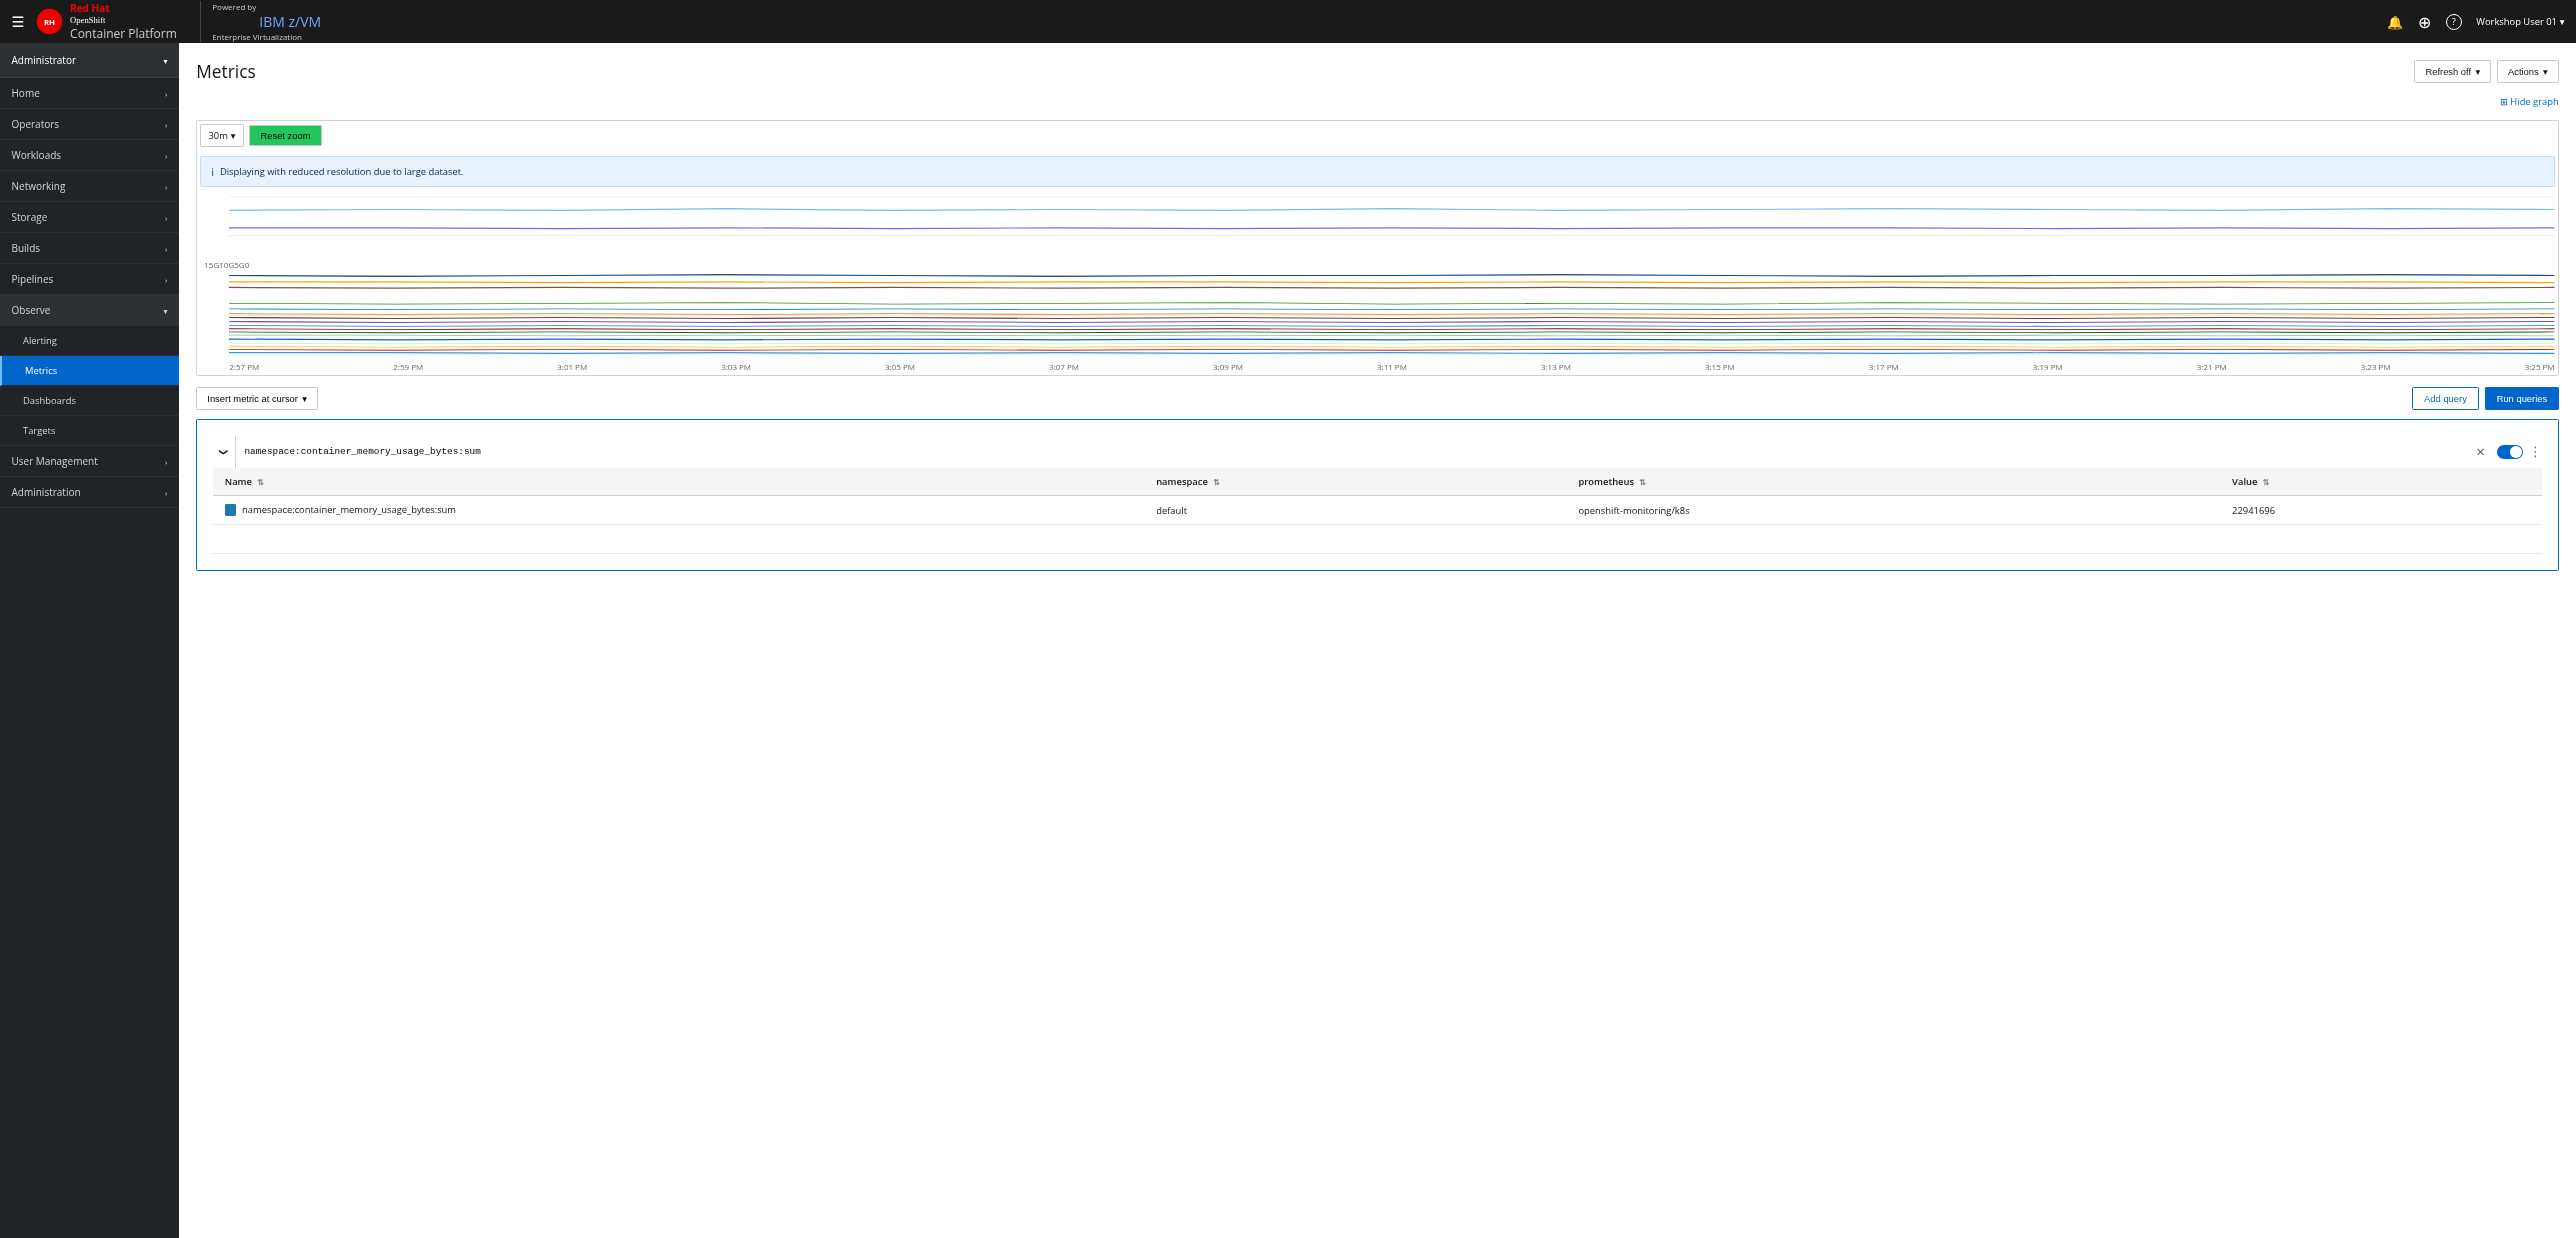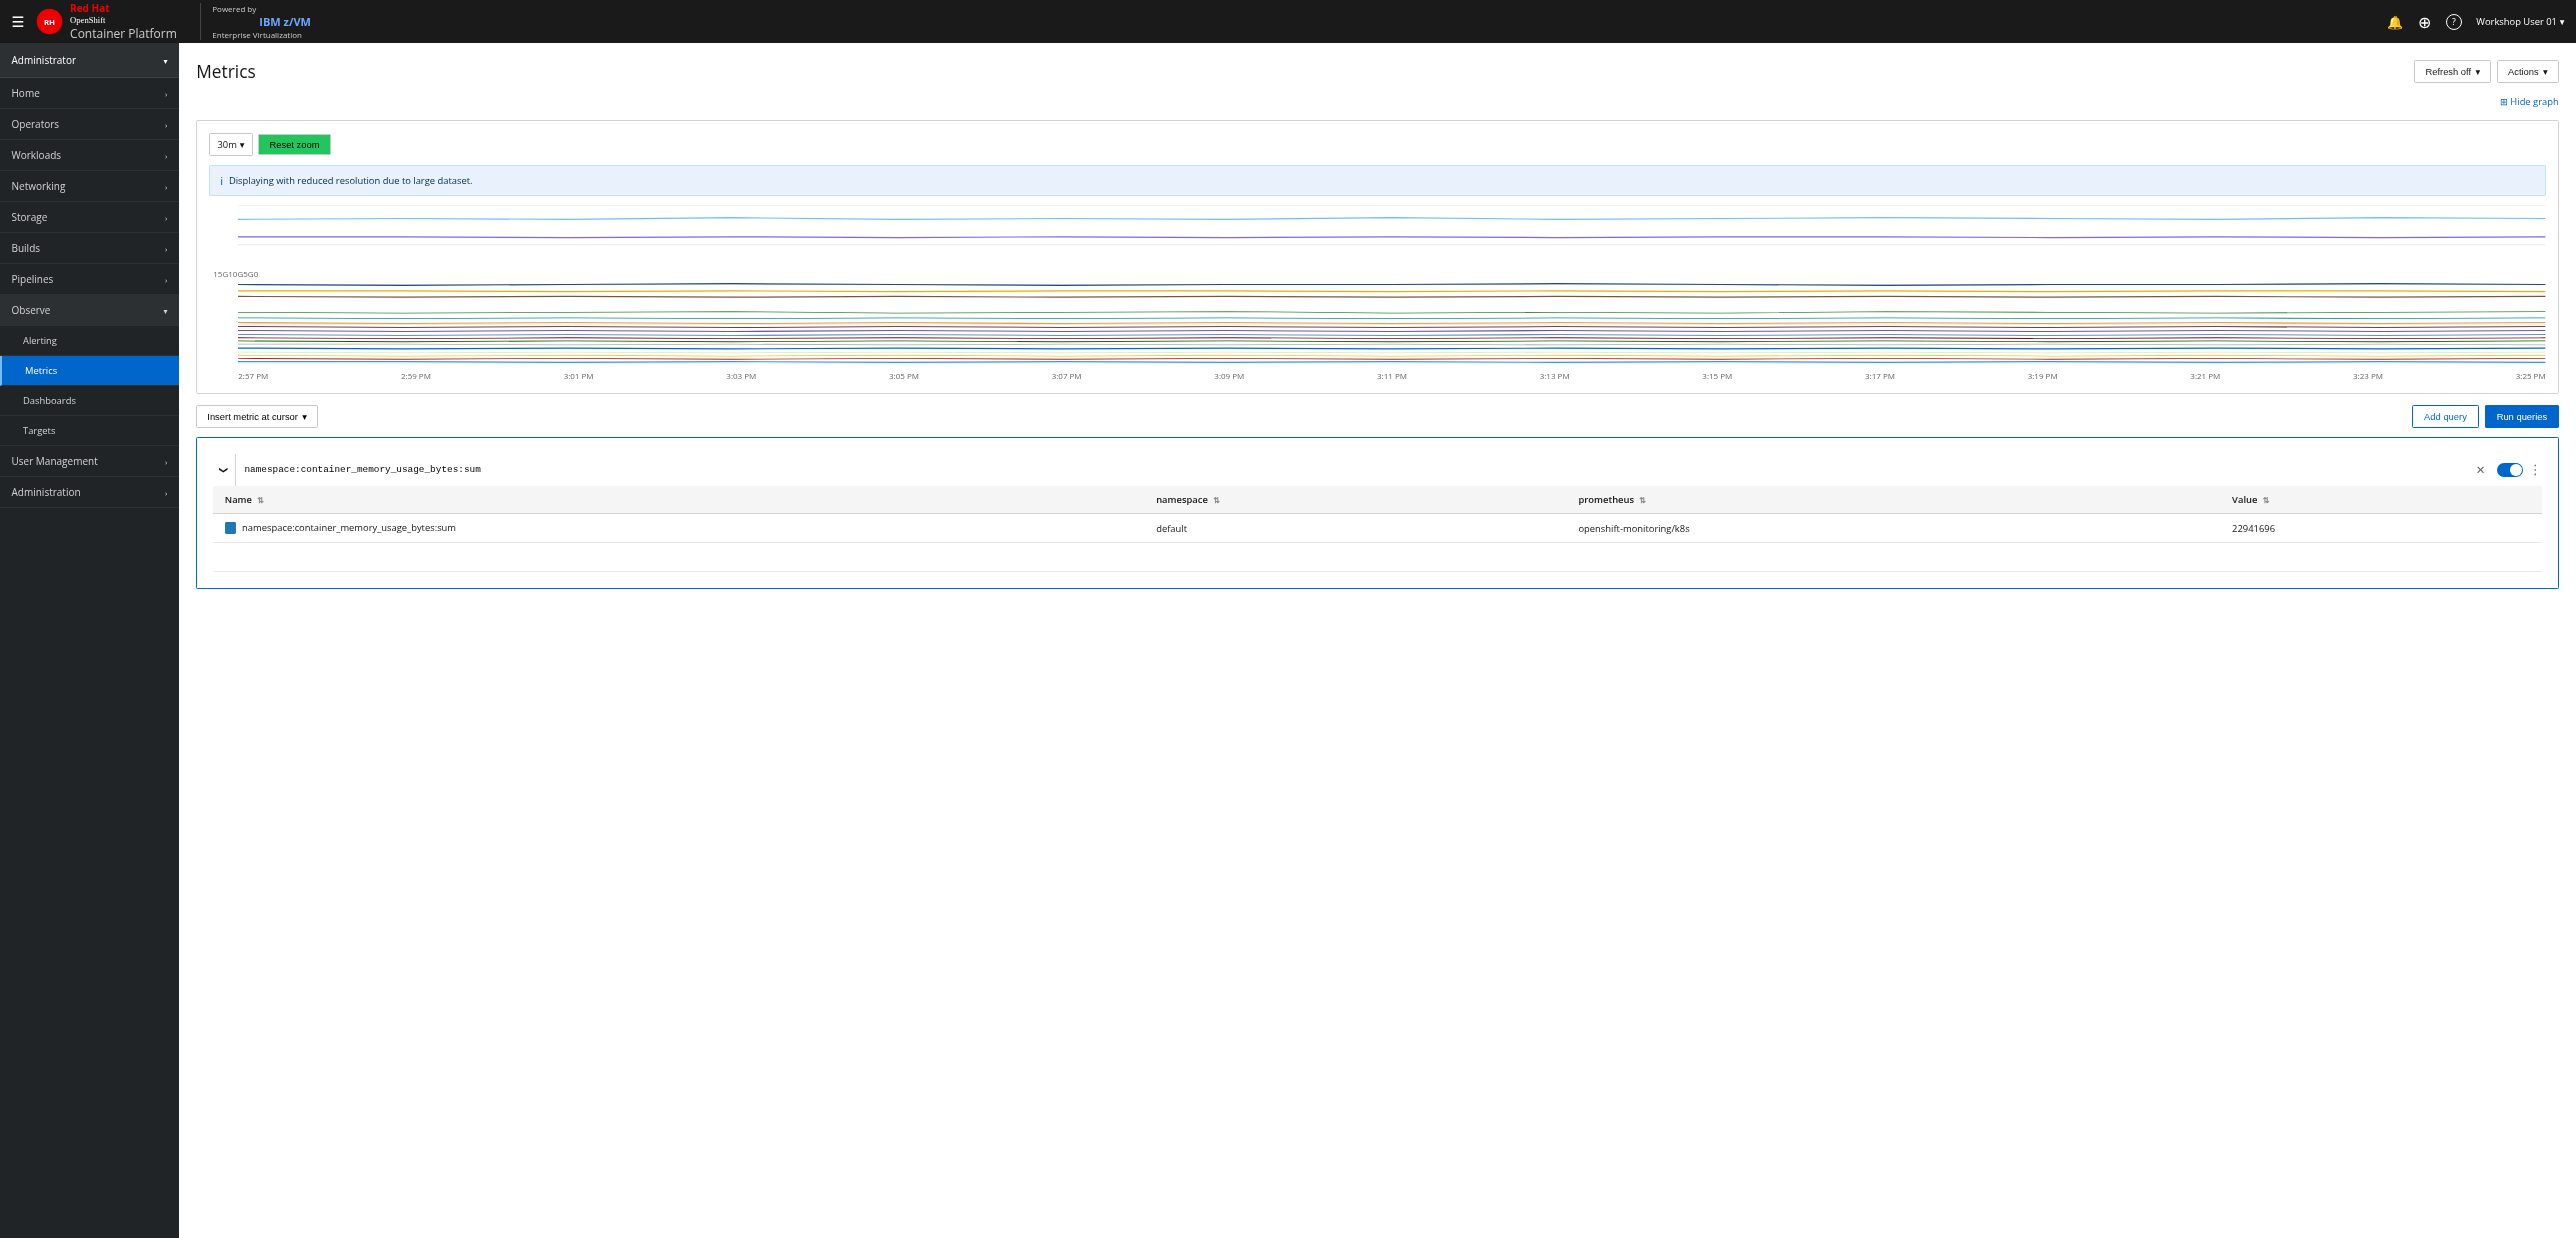--- a/index.html
+++ b/index.html
@@ -108,21 +108,21 @@
       margin-bottom: 5.8px;
       font-size: 9.4px;
       color: #0066cc;
       cursor: pointer;
     }
 
     
     .graph-container {
       border: 0.7px solid #d2d2d2;
       border-radius: 1.4px;
-      padding: 12px;
+      padding: 3px;
       margin-bottom: 11.5px;
       background: #fff;
       margin-top: 12px;
     }
     .graph-controls { display: flex; align-items: center; gap: 5.8px; margin-bottom: 8.6px; }
     .time-select {
       border: 0.7px solid #c8c8c8;
       padding: 4.3px 7.2px;
       font-size: 9.4px;
       background: #fff;
@@ -250,21 +250,21 @@
       <text x="19" y="24" text-anchor="middle" fill="white" font-size="11" font-weight="bold">RH</text>
     </svg>
     <div class="brand-text">
       <div style="color:#ee0000;font-weight:bold;font-size:10px;">Red Hat</div>
       <div style="color:#fff;font-size:8.6px;font-family:Liberation Serif, serif;">OpenShift</div>
       <div style="color:#ccc;font-size:12px;">Container Platform</div>
     </div>
   </div>
   <div class="powered-by">
     <div style="font-size:8px;color:#ccc;">Powered by</div>
-    <div class="ibm" style="color:#6ea6ff;font-weight:bold;font-size:11px;padding-left:47px;">IBM z/VM</div>
+    <div class="ibm" style="color:#6ea6ff;font-weight:normal;font-size:14px;padding-left:47px;">IBM z/VM</div>
     <div style="font-size:8px;color:#ccc;">Enterprise Virtualization</div>
   </div>
   <div class="nav-right">
     <span class="nav-icon" title="Notifications">🔔</span>
     <span class="nav-icon" title="Add" style="font-size:16px;">⊕</span>
     <span class="nav-icon" title="Help" style="border:1.4px solid #fff;border-radius:50%;width:16px;height:16px;display:flex;align-items:center;justify-content:center;font-size:9.4px;">?</span>
     <div class="user-badge">
       <span>Workshop User 01</span>
       <span>▾</span>
     </div>

